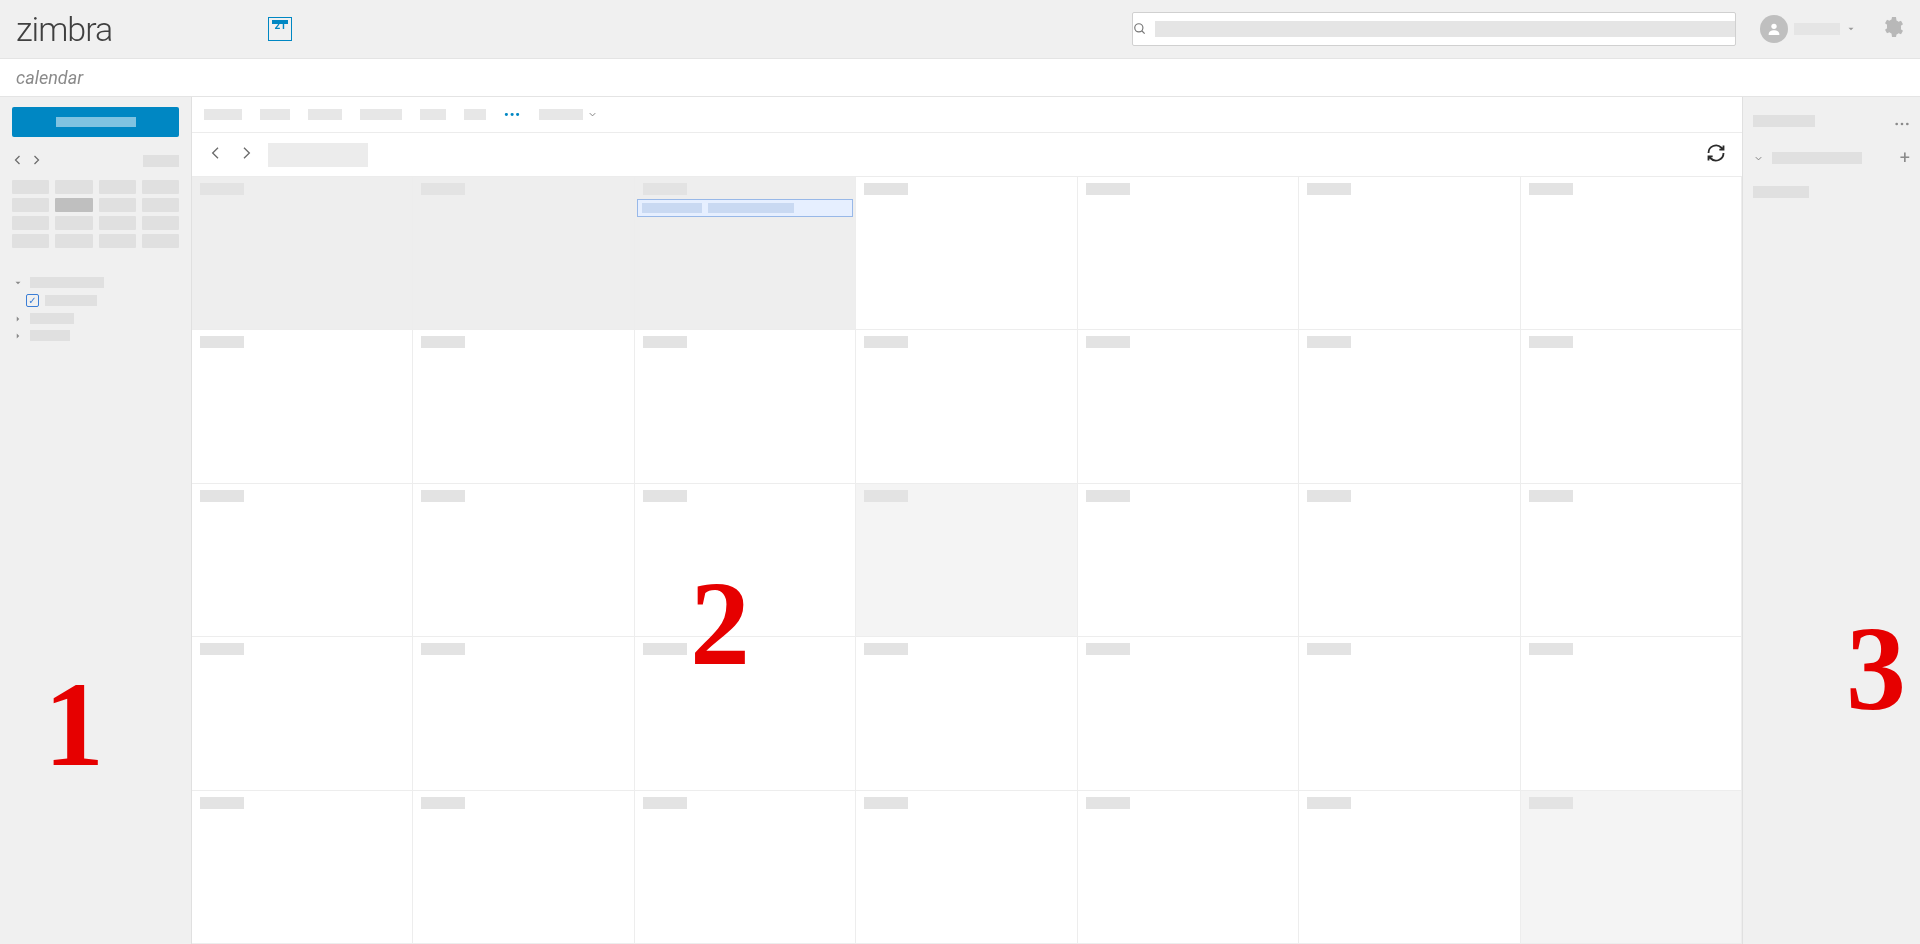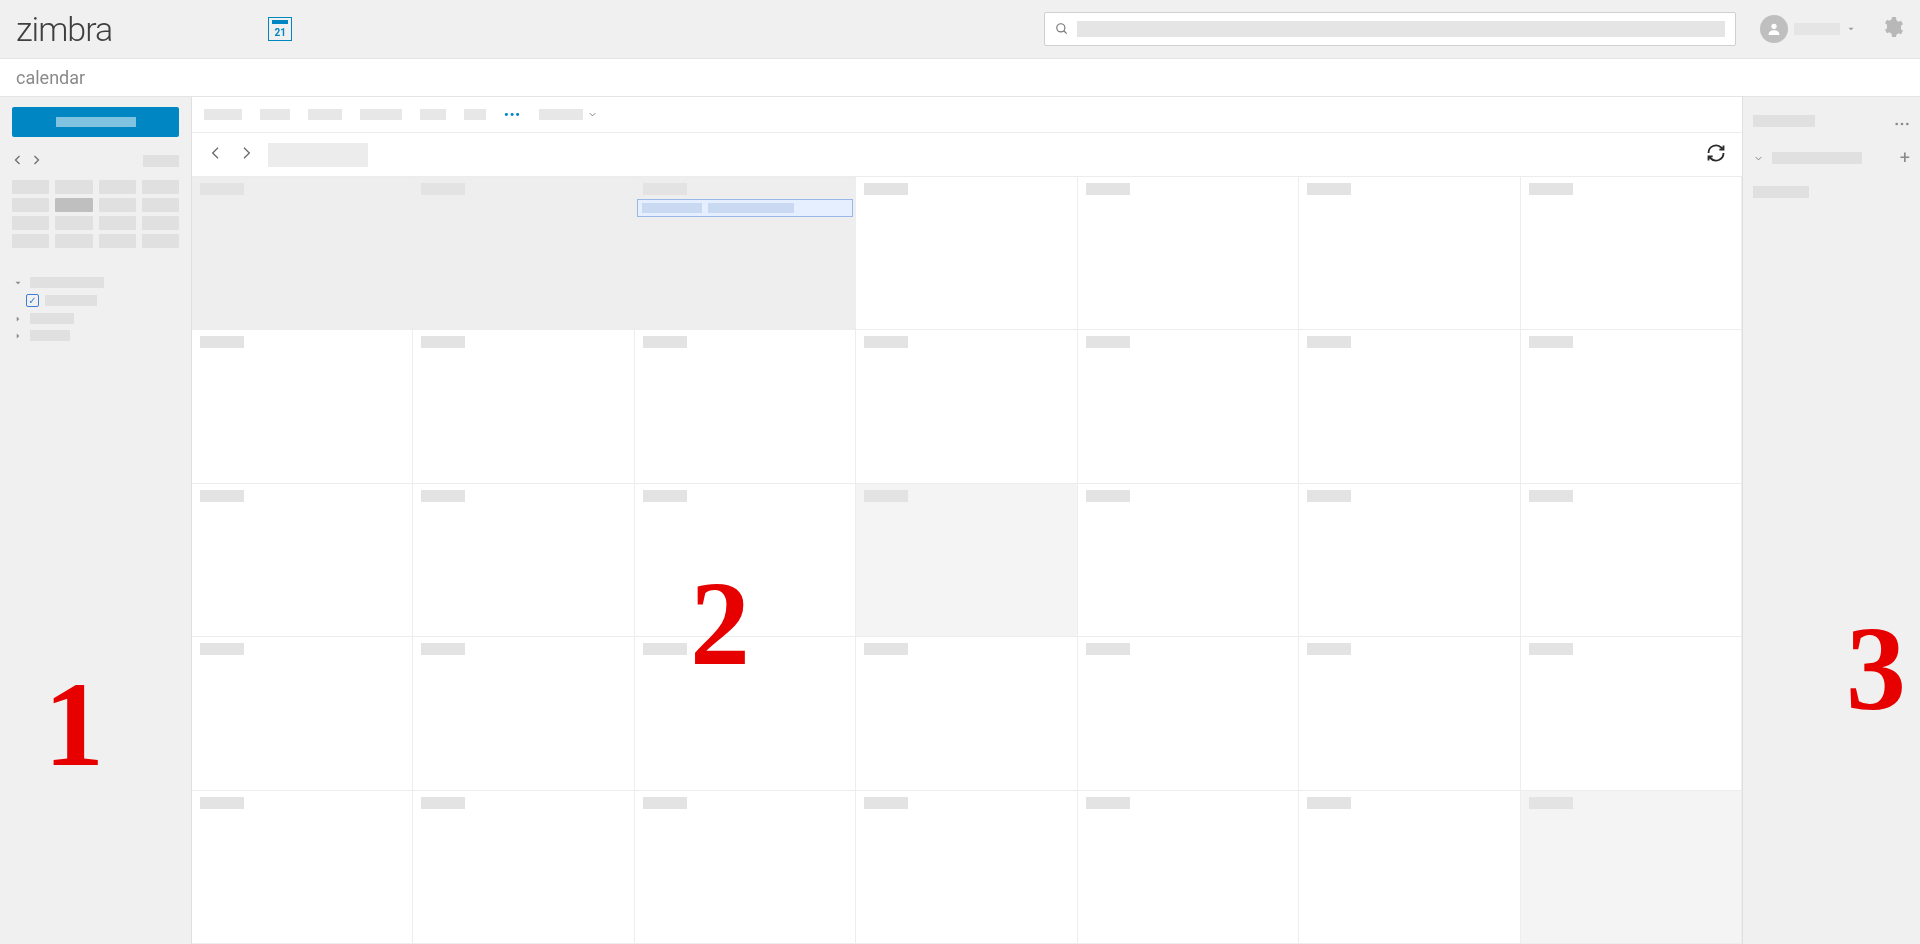--- a/index.html
+++ b/index.html
@@ -1,35 +1,35 @@
 <!DOCTYPE html>
 <html><head>
 <meta charset="utf-8">
 <style>
 * { margin: 0; padding: 0; box-sizing: border-box; font-family: -apple-system, BlinkMacSystemFont, "Segoe UI", Roboto, Arial, sans-serif; }
 body { background: #f0f0f0; width: 1920px; height: 944px; overflow: hidden; position: relative; }
 
 
 .header { height: 59px; background: #f0f0f0; display: flex; align-items: center; padding: 0 16px; border-bottom: 1px solid #e4e4e4; }
 .logo { font-size: 34px; font-weight: 300; letter-spacing: -1px; color: #404040; }
-.app-icon { margin-left: 156px; width: 24px; height: 24px; border: 1.5px solid #0087c3; display: flex; flex-direction: column; align-items: center; justify-content: flex-end; padding-bottom: 2px; color: #0087c3; font-size: 10px; font-weight: bold; position: relative; }
+.app-icon { margin-left: 156px; width: 24px; height: 24px; border: 1.5px solid #0087c3; display: flex; flex-direction: column; align-items: center; justify-content: flex-end; padding-bottom: 9px; color: #0087c3; font-size: 10px; font-weight: bold; position: relative; }
 .app-icon::before { content: ""; position: absolute; top: 2px; left: 3px; right: 3px; height: 4px; background: #0087c3; }
 .spacer { flex: 1; }
-.search-wrap { display: flex; align-items: center; background: #fff; border: 1px solid #d0d0d0; border-radius: 2px; width: 692px; height: 34px; padding: 0 10px; }
+.search-wrap { display: flex; align-items: center; background: #fff; border: 1px solid #d0d0d0; border-radius: 2px; width: 604px; height: 34px; padding: 0 0; }
 .search-wrap svg { flex-shrink: 0; }
 .search-input { border: none; outline: none; flex: 1; margin-left: 8px; font-size: 14px; background: transparent; }
 .search-input::placeholder { background: #e5e5e5; color: transparent; }
 .avatar-wrap { display: flex; align-items: center; margin-left: 24px; gap: 6px; cursor: pointer; }
 .avatar { width: 28px; height: 28px; border-radius: 50%; background: #bfbfbf; display: flex; align-items: center; justify-content: center; }
 .user-name-ph { width: 46px; height: 12px; background: #e5e5e5; }
 .gear { margin-left: 24px; cursor: pointer; color: #b8b8b8; }
 
 
 .tabbar { height: 38px; background: #fff; display: flex; align-items: center; padding: 0 16px; border-bottom: 1px solid #e4e4e4; }
-.tab-label { font-size: 18px; color: #8a8a8a; }
+.tab-label { font-size: 18px; color: #8a8a8a; font-style: italic; }
 
 
 .app-row { display: flex; height: calc(944px - 59px - 38px); }
 
 
 .sidebar { width: 192px; background: #f0f0f0; border-right: 1px solid #e0e0e0; padding: 10px 12px 0 12px; display: flex; flex-direction: column; position: relative; }
 .new-btn { background: #0087c3; color: #fff; border: none; height: 30px; border-radius: 2px; font-size: 12px; letter-spacing: 3px; font-weight: bold; cursor: pointer; display: flex; align-items: center; justify-content: center; }
 .new-btn-text { background: rgba(255,255,255,0.5); width: 80px; height: 10px; }
 .minical-nav { display: flex; align-items: center; margin-top: 14px; gap: 6px; }
 .chev { cursor: pointer; color: #6b6b6b; }

